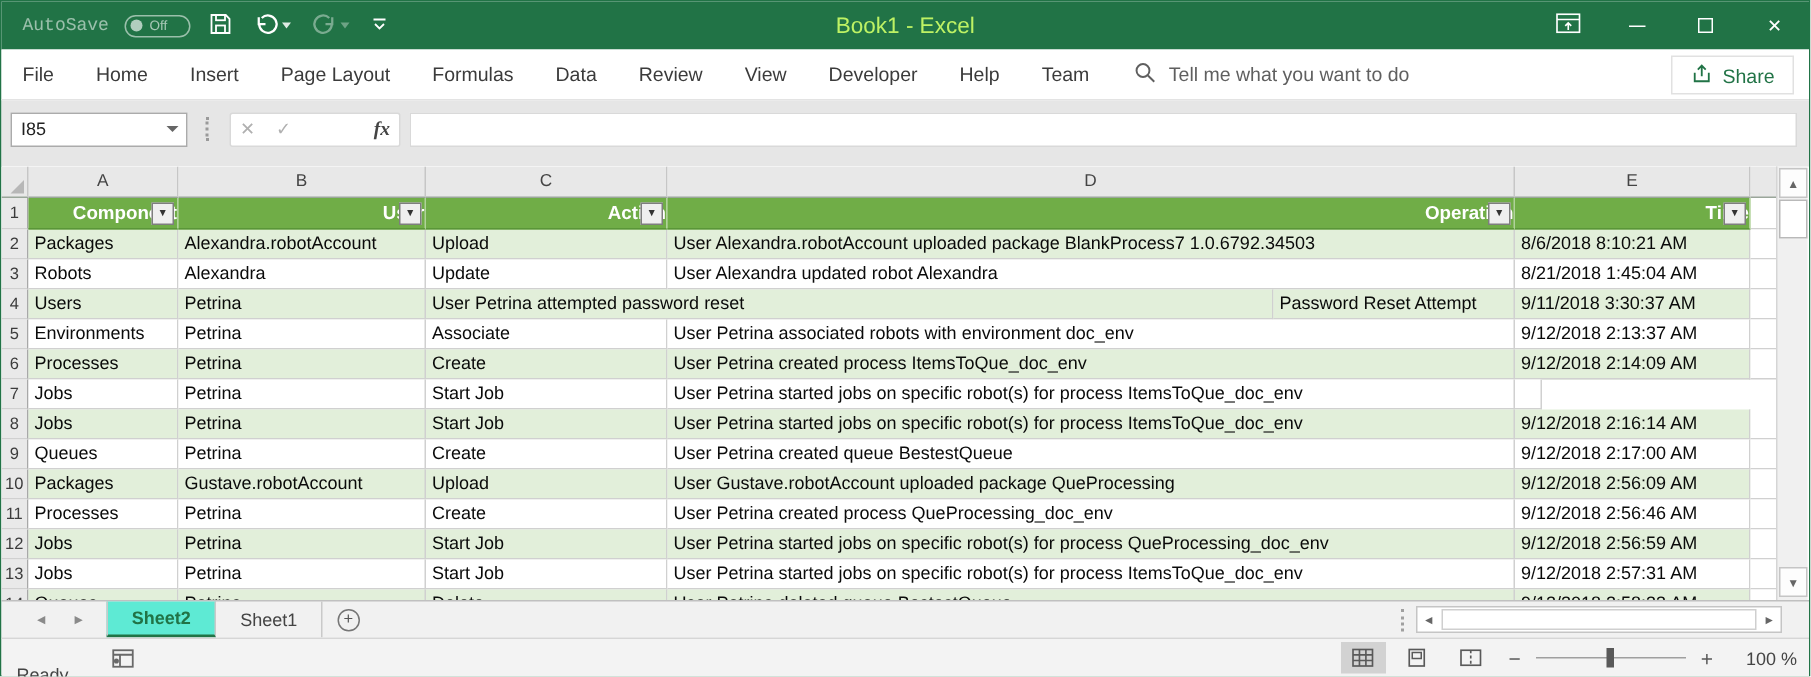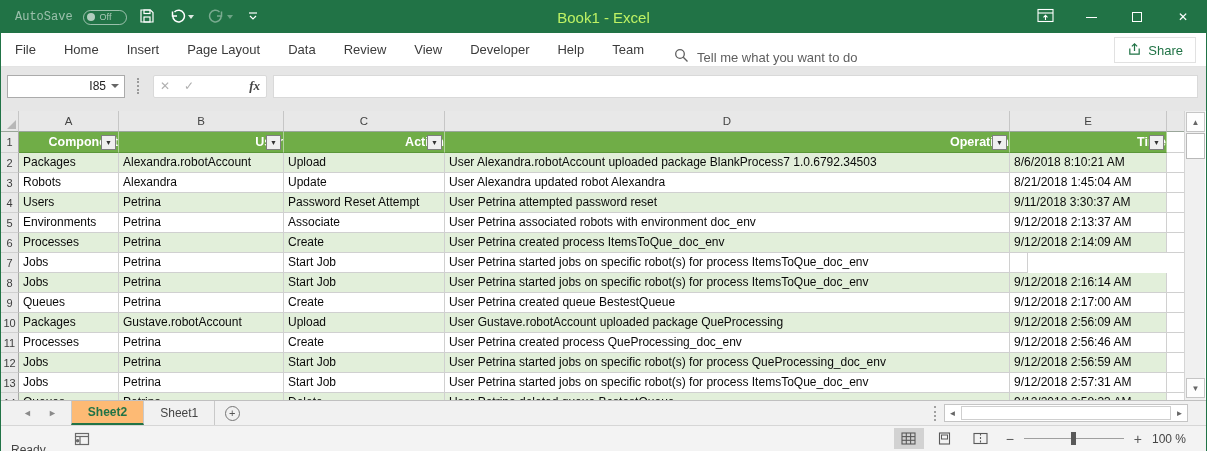--- a/index.html
+++ b/index.html
@@ -16,29 +16,29 @@
   .qbtn { display:flex; align-items:center; gap:2px; background:none; border:none; cursor:pointer; padding:2px; }
   .caret-down { width:0; height:0; border-left:3px solid transparent; border-right:3px solid transparent; border-top:4px solid rgba(255,255,255,.85); }
   .dim { opacity:.4; }
   .win-title { position:absolute; left:0; right:0; text-align:center; color:#bef264; font-size:15px; pointer-events:none; }
   .win-controls { position:absolute; right:0; top:0; height:32px; display:flex; }
   .wc { width:46px; height:32px; display:flex; align-items:center; justify-content:center; color:#fff; font-size:12px; background:none; border:none; cursor:pointer; }
   .max-box { width:10px; height:10px; border:1px solid #fff; display:inline-block; }
   .min-bar { width:11px; height:1px; background:#fff; display:inline-block; }
 
   
-  .ribbonrow { position:absolute; top:32px; left:0; width:100%; height:34px; background:#fff; display:flex; align-items:flex-end; border-bottom:1px solid #e3e3e3; }
+  .ribbonrow { position:absolute; top:32px; left:0; width:100%; height:34px; background:#fff; display:flex; align-items:center; border-bottom:1px solid #e3e3e3; }
   .rtab { padding:0 14px; font-size:13px; color:#3b3b3b; line-height:33px; cursor:pointer; white-space:nowrap; }
   .tellme { display:flex; align-items:center; gap:8px; margin-left:16px; color:#5f5f5f; font-size:13px; cursor:text; }
   .share-btn { position:absolute; right:10px; top:4px; height:26px; display:flex; align-items:center; gap:6px; padding:0 12px; background:#fff; border:1px solid #e1e1e1; color:#217346; font-size:13px; cursor:pointer; }
 
   
   .formularow { position:absolute; top:66px; left:0; width:100%; height:44px; background:#e6e6e6; display:flex; align-items:center; padding:0 8px 6px 6px; }
   .namebox { width:118px; height:23px; border:1px solid #ababab; background:#fff; display:flex; align-items:center; }
-  .namebox input { flex:1; width:80px; border:none; outline:none; font-size:12px; padding-left:6px; font-family:"Liberation Sans",sans-serif; color:#222;text-align:right; }
+  .namebox input { flex:1; width:80px; border:none; outline:none; font-size:12px; padding-left:6px; font-family:"Liberation Sans",sans-serif; color:#222; }
   .nb-caret { width:18px; display:flex; justify-content:center; }
   .nb-caret i { width:0;height:0;border-left:4px solid transparent;border-right:4px solid transparent;border-top:4px solid #666; }
   .dots-sep { width:8px; height:16px; border-left:2px dotted #9a9a9a; margin:0 8px 0 12px; }
   .fx-group { height:23px; background:#fff; border:1px solid #d9d9d9; border-radius:2px; display:flex; align-items:center; padding:0 6px; gap:14px; margin-right:6px; }
   .fx-x { color:#b0b0b0; font-size:12px; cursor:pointer; }
   .fx-check { color:#b0b0b0; font-size:12px; cursor:pointer; }
   .fx-fx { font-family:"Liberation Serif",serif; font-style:italic; font-weight:bold; font-size:13px; color:#444; cursor:pointer;margin-left:41px; }
   .formula-input { flex:1; height:23px; border:1px solid #d9d9d9; background:#fff; outline:none; font-size:12px; padding-left:6px; font-family:"Liberation Sans",sans-serif; }
 
   
@@ -63,39 +63,39 @@
   .vs-btn { width:19px; height:20px; margin:1px; background:#fdfdfd; border:1px solid #c5c5c5; display:flex; align-items:center; justify-content:center; color:#666; font-size:8px; cursor:pointer; }
   .vs-thumb { width:19px; height:26px; margin:1px; background:#fff; border:1px solid #b9b9b9; cursor:grab; }
   .vs-down { position:absolute; bottom:1px; left:0; }
 
   
   .sheetbar { position:absolute; top:399px; left:0; width:100%; height:25px; background:#f1f1f1; border-top:1px solid #c0c0c0; display:flex; align-items:stretch; }
   .navarrows { display:flex; align-items:center; gap:16px; padding:0 14px 0 22px; color:#8a8a8a; font-size:9px; }
   .navarrows span { cursor:pointer; }
   .stab { padding:0 16px; font-size:12px; color:#444; display:flex; align-items:center; border-right:1px solid #c9c9c9; cursor:pointer; background:transparent; }
   .stab.first { border-left:1px solid #c9c9c9; }
-  .stab.active { background:#fdba74; color:#217346; font-weight:bold; border-bottom:2px solid #217346; }
+  .stab.active { background:#5eead4; color:#217346; font-weight:bold; border-bottom:2px solid #217346; }
   .addsheet { width:34px; display:flex; align-items:center; justify-content:center; cursor:pointer; }
   .addsheet i { width:15px; height:15px; border:1px solid #767676; border-radius:50%; color:#555; font-size:11px; line-height:13px; text-align:center; font-style:normal; }
   .sb-dots { position:absolute; right:270px; top:5px; height:15px; border-left:2px dotted #a0a0a0; }
   .hscroll { position:absolute; right:18px; top:3px; width:244px; height:18px; background:#fff; border:1px solid #c5c5c5; display:flex; align-items:center; }
   .hs-arrow { width:15px; text-align:center; color:#666; font-size:8px; cursor:pointer; }
   .hs-thumb { flex:1; height:14px; margin:0 1px; background:#fff; border:1px solid #cfcfcf; cursor:grab; }
 
   
   .statusbar { position:absolute; top:424px; left:0; width:100%; height:26px; background:#f3f3f3; border-top:1px solid #d6d6d6; display:flex; align-items:center; }
   .ready { font-size:12px; color:#444; padding-left:10px;margin-top:23px; }
   .macro-icon { margin-left:28px; display:flex; align-items:center; cursor:pointer; }
   .sb-right { position:absolute; right:8px; display:flex; align-items:center; gap:6px; }
   .viewbtn { width:30px; height:21px; display:flex; align-items:center; justify-content:center; background:none; border:none; cursor:pointer; }
   .viewbtn.sel { background:#d2d2d2; }
   .zoom-minus,.zoom-plus { color:#595959; font-size:14px; cursor:pointer; padding:0 4px; }
   .zoom-track { width:100px; height:1px; background:#9f9f9f; position:relative; cursor:pointer; }
   .zoom-handle { position:absolute; left:47px; top:-6px; width:5px; height:13px; background:#595959; }
-  .zoom-label { font-size:12px; color:#444; width:46px; cursor:pointer; }
+  .zoom-label { font-size:12px; color:#444; width:46px; text-align:right; cursor:pointer; }
 </style>
 </head>
 <body>
 
 <div class="window">
 
   <div class="titlebar">
     <div class="qat">
       <span class="autosave-label">AutoSave</span>
       <span class="toggle">
@@ -160,20 +160,21 @@
         </button>
     </div>
   </div>
 
   <div class="ribbonrow">
     <div style="display:flex">
         <div class="rtab">File</div>
         <div class="rtab">Home</div>
         <div class="rtab">Insert</div>
         <div class="rtab">Page Layout</div>
+        <div class="rtab">Formulas</div>
         <div class="rtab">Data</div>
         <div class="rtab">Review</div>
         <div class="rtab">View</div>
         <div class="rtab">Developer</div>
         <div class="rtab">Help</div>
         <div class="rtab">Team</div>
       </div>
     <div class="tellme">
       <span>
         <svg width="15" height="15" viewBox="0 0 15 15">
@@ -261,22 +262,22 @@
           <div class="cell wB">Alexandra</div>
           <div class="cell wC">Update</div>
           <div class="cell wD">User Alexandra updated robot Alexandra</div>
           <div class="cell wE">8/21/2018 1:45:04 AM</div>
           <div class="cell cellF wF"></div>
         </div>
         <div class="grid-row band">
           <div class="rownum">4</div>
           <div class="cell wA">Users</div>
           <div class="cell wB">Petrina</div>
+          <div class="cell wD">User Petrina attempted password reset</div>
           <div class="cell wC">Password Reset Attempt</div>
-          <div class="cell wD">User Petrina attempted password reset</div>
           <div class="cell wE">9/11/2018 3:30:37 AM</div>
           <div class="cell cellF wF"></div>
         </div>
         <div class="grid-row">
           <div class="rownum">5</div>
           <div class="cell wA">Environments</div>
           <div class="cell wB">Petrina</div>
           <div class="cell wC">Associate</div>
           <div class="cell wD">User Petrina associated robots with environment doc_env</div>
           <div class="cell wE">9/12/2018 2:13:37 AM</div>

